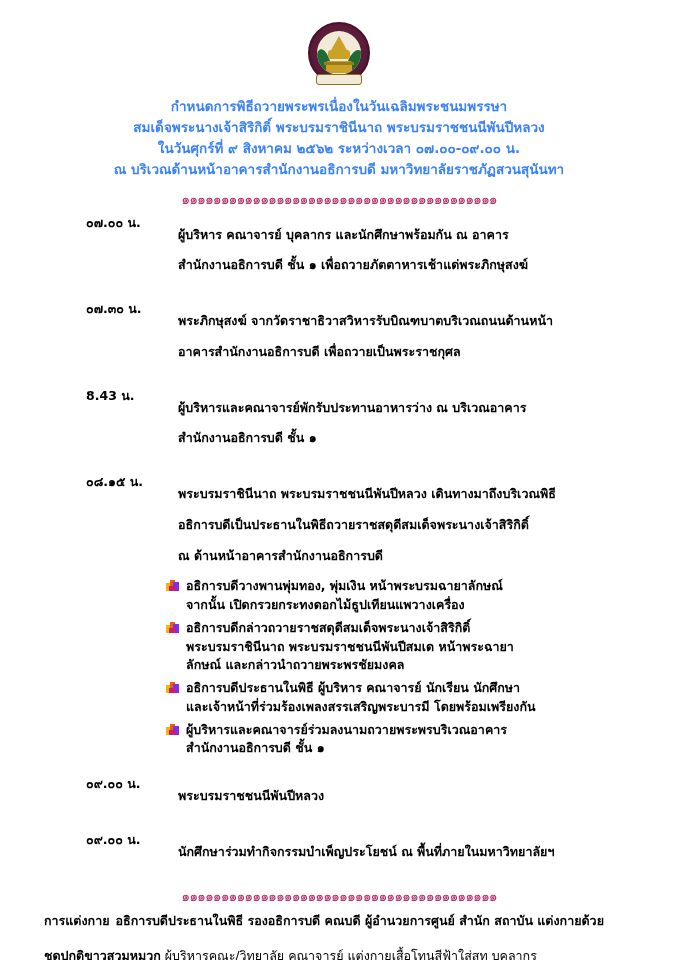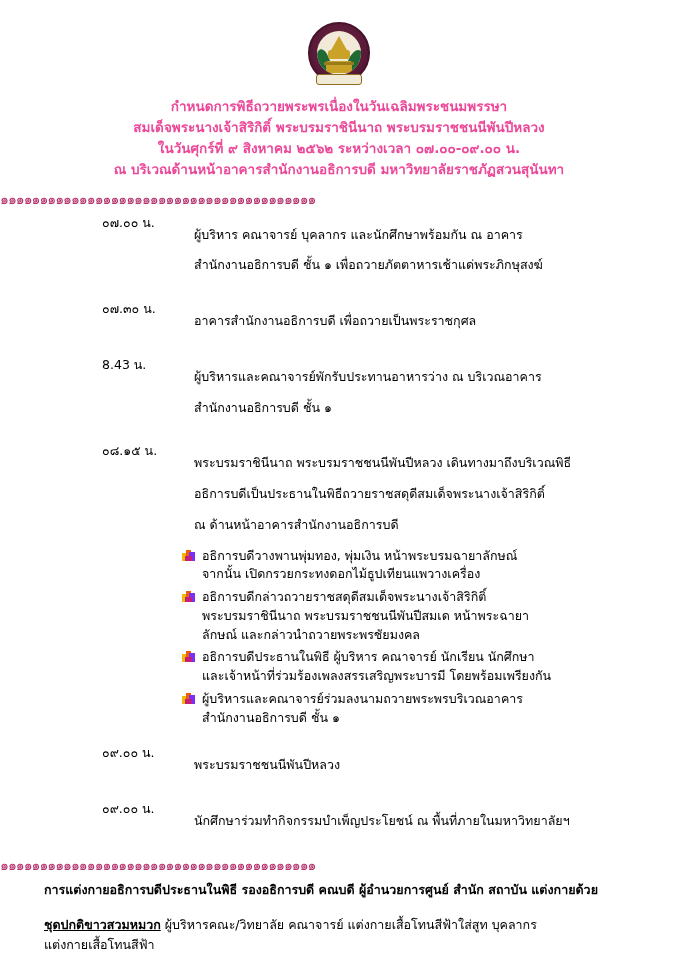--- a/index.html
+++ b/index.html
@@ -104,41 +104,43 @@
     box-sizing: border-box;
   }
 
   
   .header {
     text-align: center;
     margin-top: 10px;
     font-weight: bold;
     font-size: 13.5px;
     line-height: 1.55;
-    color: #ec4899;
+    color: #3b82f6;
     padding: 0 25px;
   }
   .header div { white-space: nowrap; }
 
   
   .divider {
+    text-align: center;
     color: #b3306a;
     font-size: 14px;
     letter-spacing: -1px;
     margin: 10px 0 6px 0;
     overflow: hidden;
     white-space: nowrap;
     height: 18px;
     line-height: 18px;
   }
 
   
   .schedule {
     margin: 6px 0 0 0;
-    padding: 0 38px 0 50px;
+    padding: 0 38px 0 34px;
+    font-weight: bold;
   }
   .row {
     display: flex;
     align-items: flex-start;
     margin-bottom: 13px;
   }
   .row .time {
     width: 132px;
     flex: 0 0 132px;
     font-size: 12.5px;
@@ -192,20 +194,21 @@
     font-size: 12.5px;
     line-height: 1.6;
   }
   .footer-block .label {
     font-weight: bold;
     white-space: nowrap;
   }
   .footer-block .first-line {
     display: flex;
     align-items: flex-end;
+    gap: 6px;
   }
   .footer-block .first-line .label { flex: 0 0 auto; }
   .footer-block .first-line .txt { flex: 1 1 auto; font-weight: bold; }
   .footer-block .body { margin-top: 15px; }
   .underline-bold {
     font-weight: bold;
     text-decoration: underline;
   }
 </style>
 </head>
@@ -243,20 +246,21 @@
       <div class="time">๐๗.๐๐ น.</div>
       <div class="detail">
         <p>ผู้บริหาร คณาจารย์ บุคลากร และนักศึกษาพร้อมกัน  ณ  อาคาร</p>
         <p>สำนักงานอธิการบดี ชั้น ๑ เพื่อถวายภัตตาหารเช้าแด่พระภิกษุสงฆ์</p>
       </div>
     </div>
 
     <div class="row">
       <div class="time">๐๗.๓๐ น.</div>
       <div class="detail">
+        <p>พระภิกษุสงฆ์ จากวัดราชาธิวาสวิหารรับบิณฑบาตบริเวณถนนด้านหน้า</p>
         <p>อาคารสำนักงานอธิการบดี เพื่อถวายเป็นพระราชกุศล</p>
       </div>
     </div>
 
     <div class="row">
       <div class="time">8.43 น.</div>
       <div class="detail">
         <p>ผู้บริหารและคณาจารย์พักรับประทานอาหารว่าง ณ บริเวณอาคาร</p>
         <p>สำนักงานอธิการบดี ชั้น ๑</p>
       </div>

